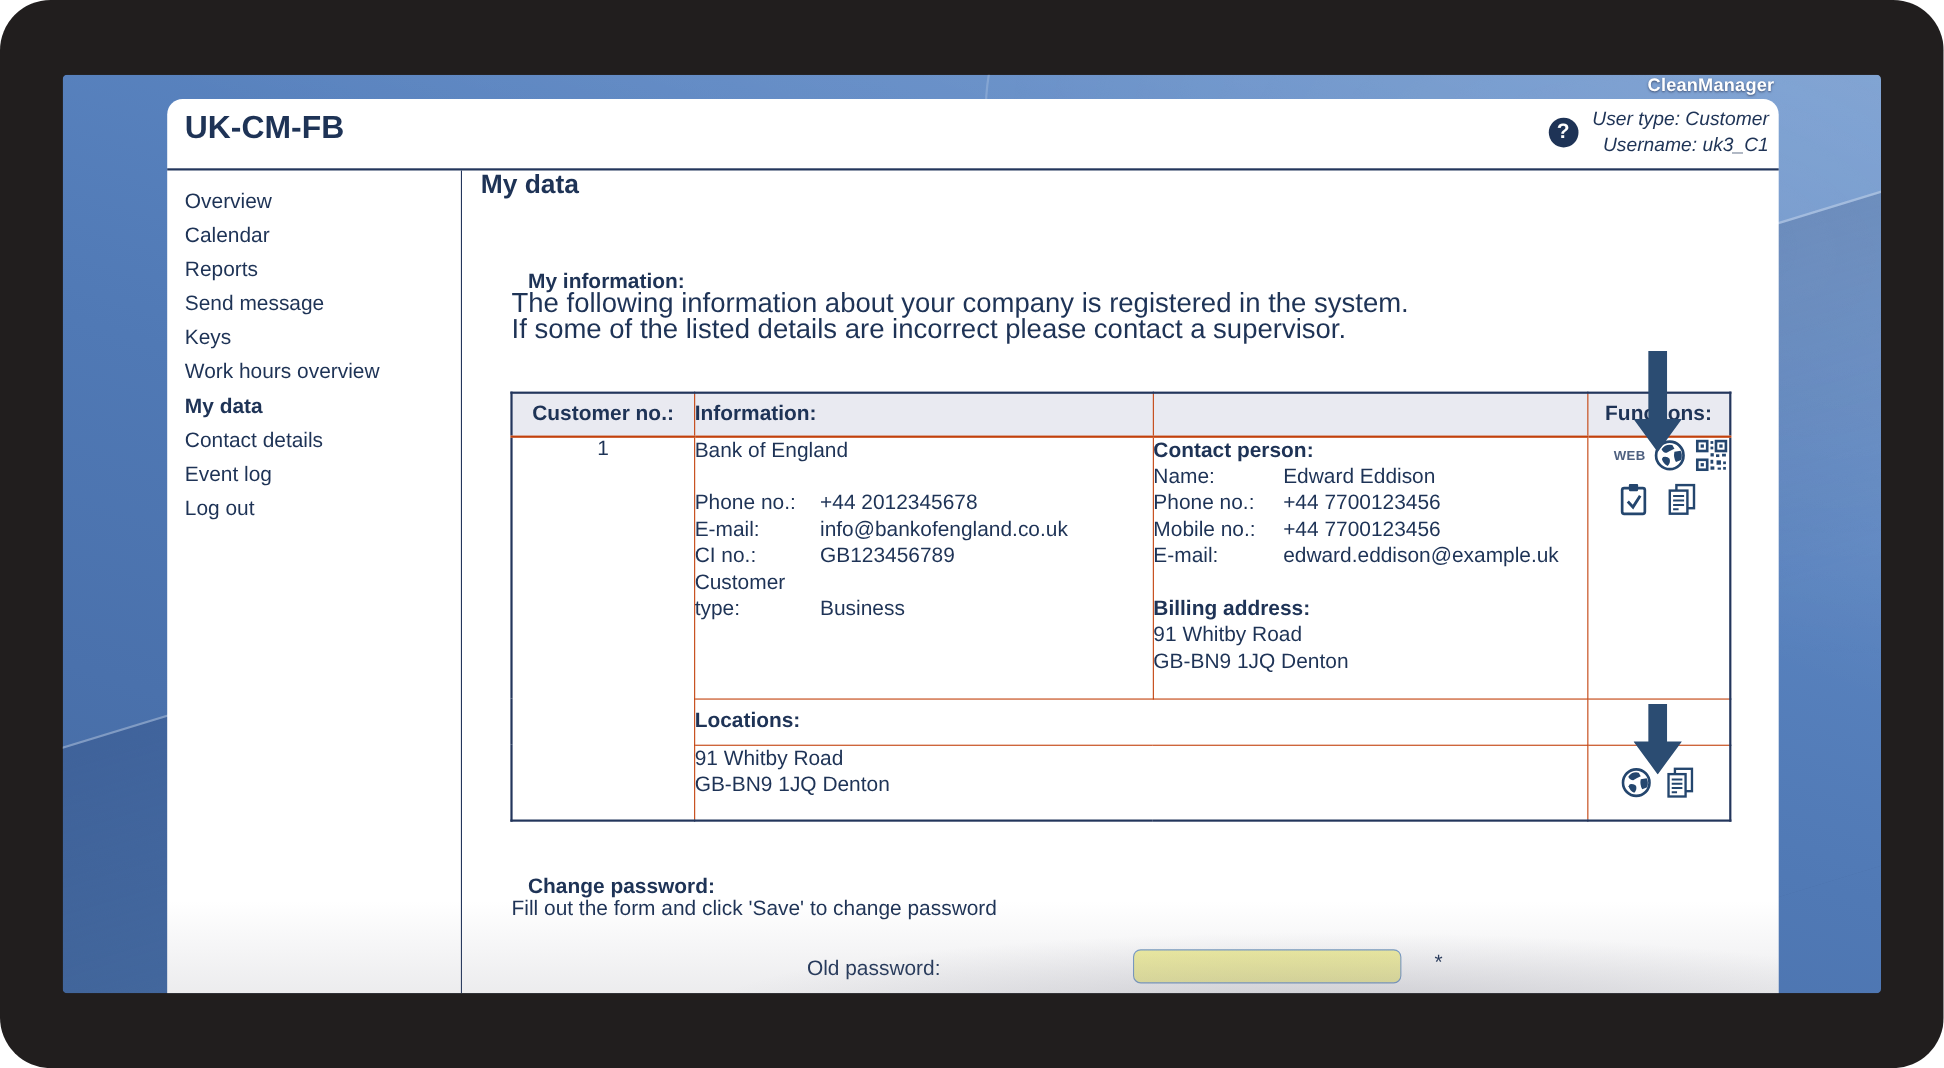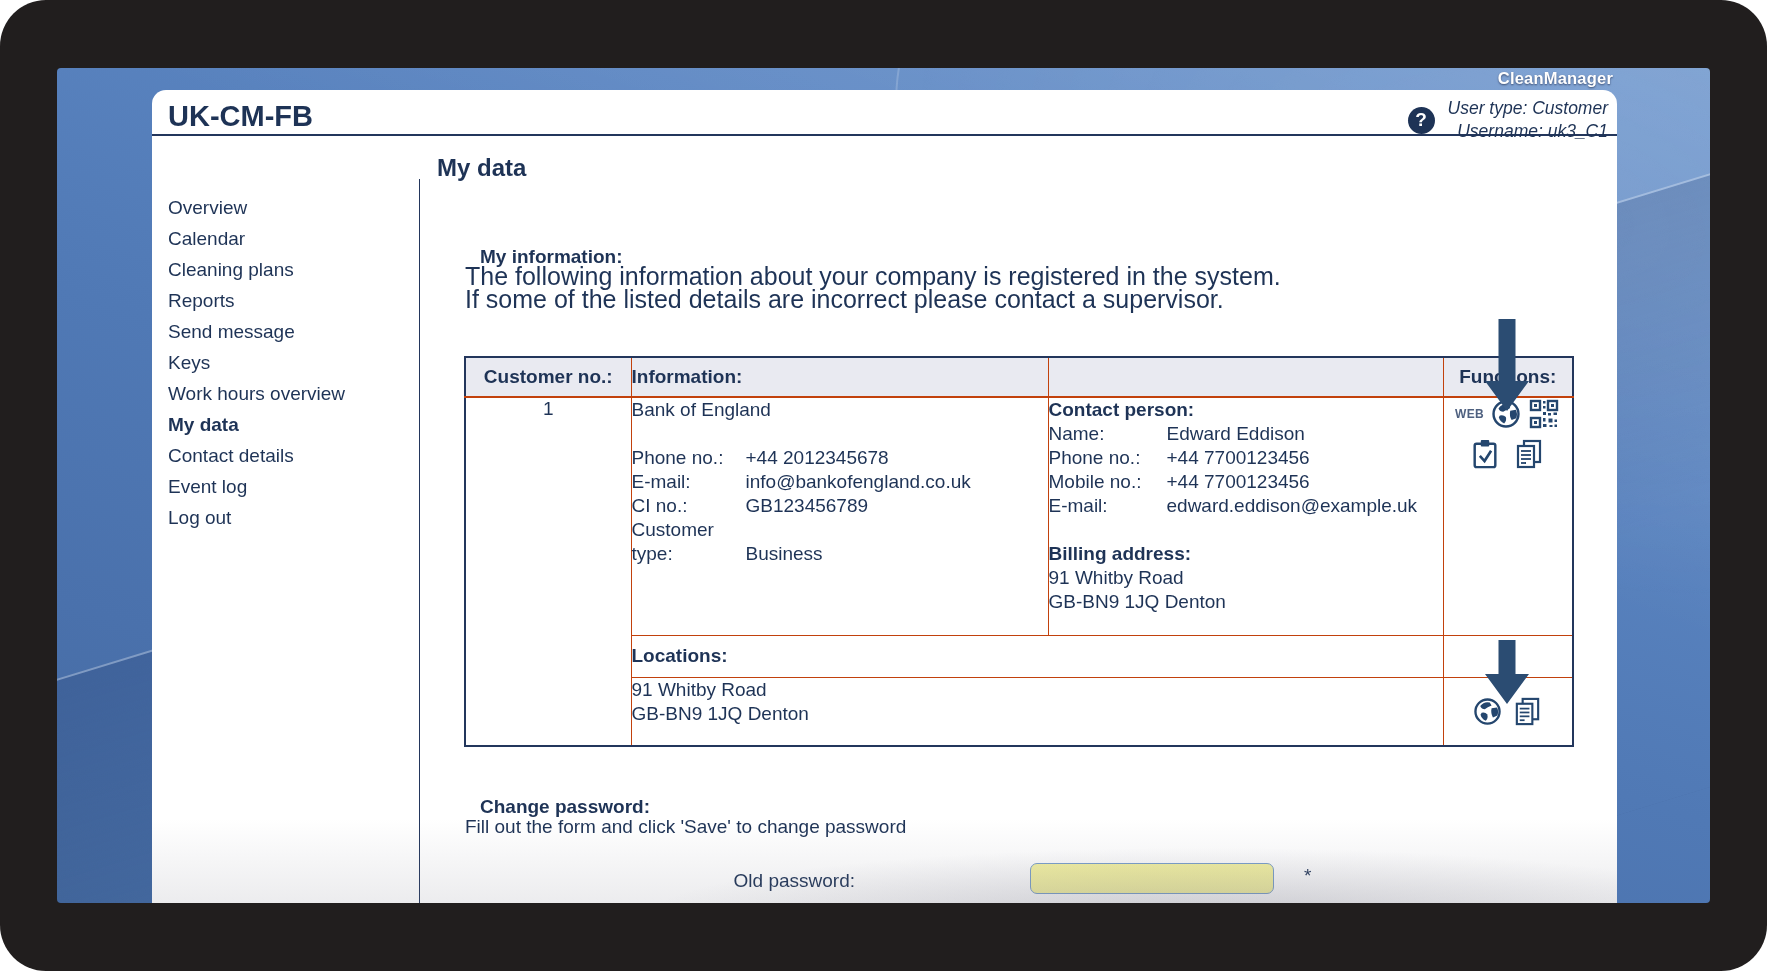--- a/index.html
+++ b/index.html
@@ -34,30 +34,30 @@
     position:absolute;left:95px;top:22px;width:1465px;height:813px;background:#ffffff;
     border-radius:14px 14px 0 0;color:#1e3356;
   }
   .panel .fade{
     content:"";position:absolute;left:0;right:0;bottom:0;height:84px;pointer-events:none;
     background:
       radial-gradient(ellipse 55% 120% at 72% 118%, rgba(105,105,122,.26), rgba(105,105,122,0) 70%),
       linear-gradient(to bottom, rgba(120,120,134,0), rgba(120,120,134,.14));
   }
   
-  .hdr{position:absolute;left:0;top:0;width:100%;height:46px;border-bottom:2px solid #23365c;box-sizing:border-box;}
+  .hdr{position:absolute;left:0;top:0;width:100%;height:65px;border-bottom:2px solid #23365c;box-sizing:border-box;}
   .app-title{position:absolute;left:16px;top:10px;font-size:29px;font-weight:bold;white-space:nowrap;}
   .user-box{position:absolute;right:9px;top:7px;display:flex;align-items:center;gap:13px;}
   .help{
     width:27px;height:27px;border-radius:50%;background:#1e3356;color:#fff;font-weight:bold;
     font-size:19px;display:flex;align-items:center;justify-content:center;cursor:pointer;flex:0 0 auto;
   }
   .user-lines{text-align:right;font-style:italic;font-size:17.5px;line-height:23px;white-space:nowrap;}
   
-  .sidebar{position:absolute;left:0;top:65px;width:268px;bottom:0;border-right:1px solid #23365c;box-sizing:border-box;padding-top:13px;margin-top:24px;}
+  .sidebar{position:absolute;left:0;top:65px;width:268px;bottom:0;border-right:1px solid #23365c;box-sizing:border-box;padding-top:13px;}
   .nav-item{padding-left:16px;font-size:19px;line-height:31px;cursor:pointer;white-space:nowrap;}
   .nav-item.active{font-weight:bold;}
   
   .page-heading{position:absolute;left:285px;top:64px;font-size:24px;font-weight:bold;margin:0;}
   .sec-heading{position:absolute;font-size:19px;font-weight:bold;margin:15px;white-space:nowrap;}
   #info-heading{left:313px;top:141px;}
   .info-text{position:absolute;left:313px;top:175px;font-size:25px;line-height:23px;margin:0;}
   
   table.data{
     position:absolute;left:312px;top:266px;width:1108px;border-collapse:collapse;table-layout:fixed;
@@ -70,21 +70,21 @@
   th.h-info{text-align:left;padding-left:13px;}
   th.h-fn{text-align:center;}
   tr.r-main{height:238px;}
   td.custno{vertical-align:top;text-align:center;padding-top:110px;}
   td.cell{vertical-align:top;padding:11px 13px;line-height:24px;}
   .kv{display:grid;grid-template-columns:114px auto;}
   .contact .kv{grid-template-columns:118px auto;}
   .kv .v{align-self:end;white-space:nowrap;}
   .gap{height:24px;}
   td.fncell{vertical-align:top;padding-top:11px;}
-  .fr1{display:flex;align-items:center;justify-content:flex-end;gap:7px;padding-right:12px;}
+  .fr1{display:flex;align-items:center;justify-content:flex-end;gap:7px;}
   .fr2{display:flex;justify-content:center;gap:13px;margin-top:8px;}
   .web{font-size:12px;font-weight:bold;color:#4f6180;letter-spacing:.3px;}
   tr.r-loch{height:42px;}
   td.loch{vertical-align:middle;padding-left:13px;font-weight:bold;}
   tr.r-locd{height:69px;}
   td.locd{vertical-align:top;padding:9px 13px;line-height:24px;}
   td.locfn{vertical-align:middle;}
   .fr3{display:flex;justify-content:center;align-items:center;gap:10px;}
   .ficon{cursor:pointer;display:block;}
   
@@ -120,21 +120,20 @@
           <div class="user-lines">
             <div>User type: Customer</div>
             <div>Username: uk3_C1</div>
           </div>
         </div>
       </div>
 
       <div class="sidebar">
         <div class="nav-item">Overview</div>
         <div class="nav-item">Calendar</div>
-        <div class="nav-item">Cleaning plans</div>
         <div class="nav-item">Reports</div>
         <div class="nav-item">Send message</div>
         <div class="nav-item">Keys</div>
         <div class="nav-item">Work hours overview</div>
         <div class="nav-item active">My data</div>
         <div class="nav-item">Contact details</div>
         <div class="nav-item">Event log</div>
         <div class="nav-item">Log out</div>
       </div>
 

